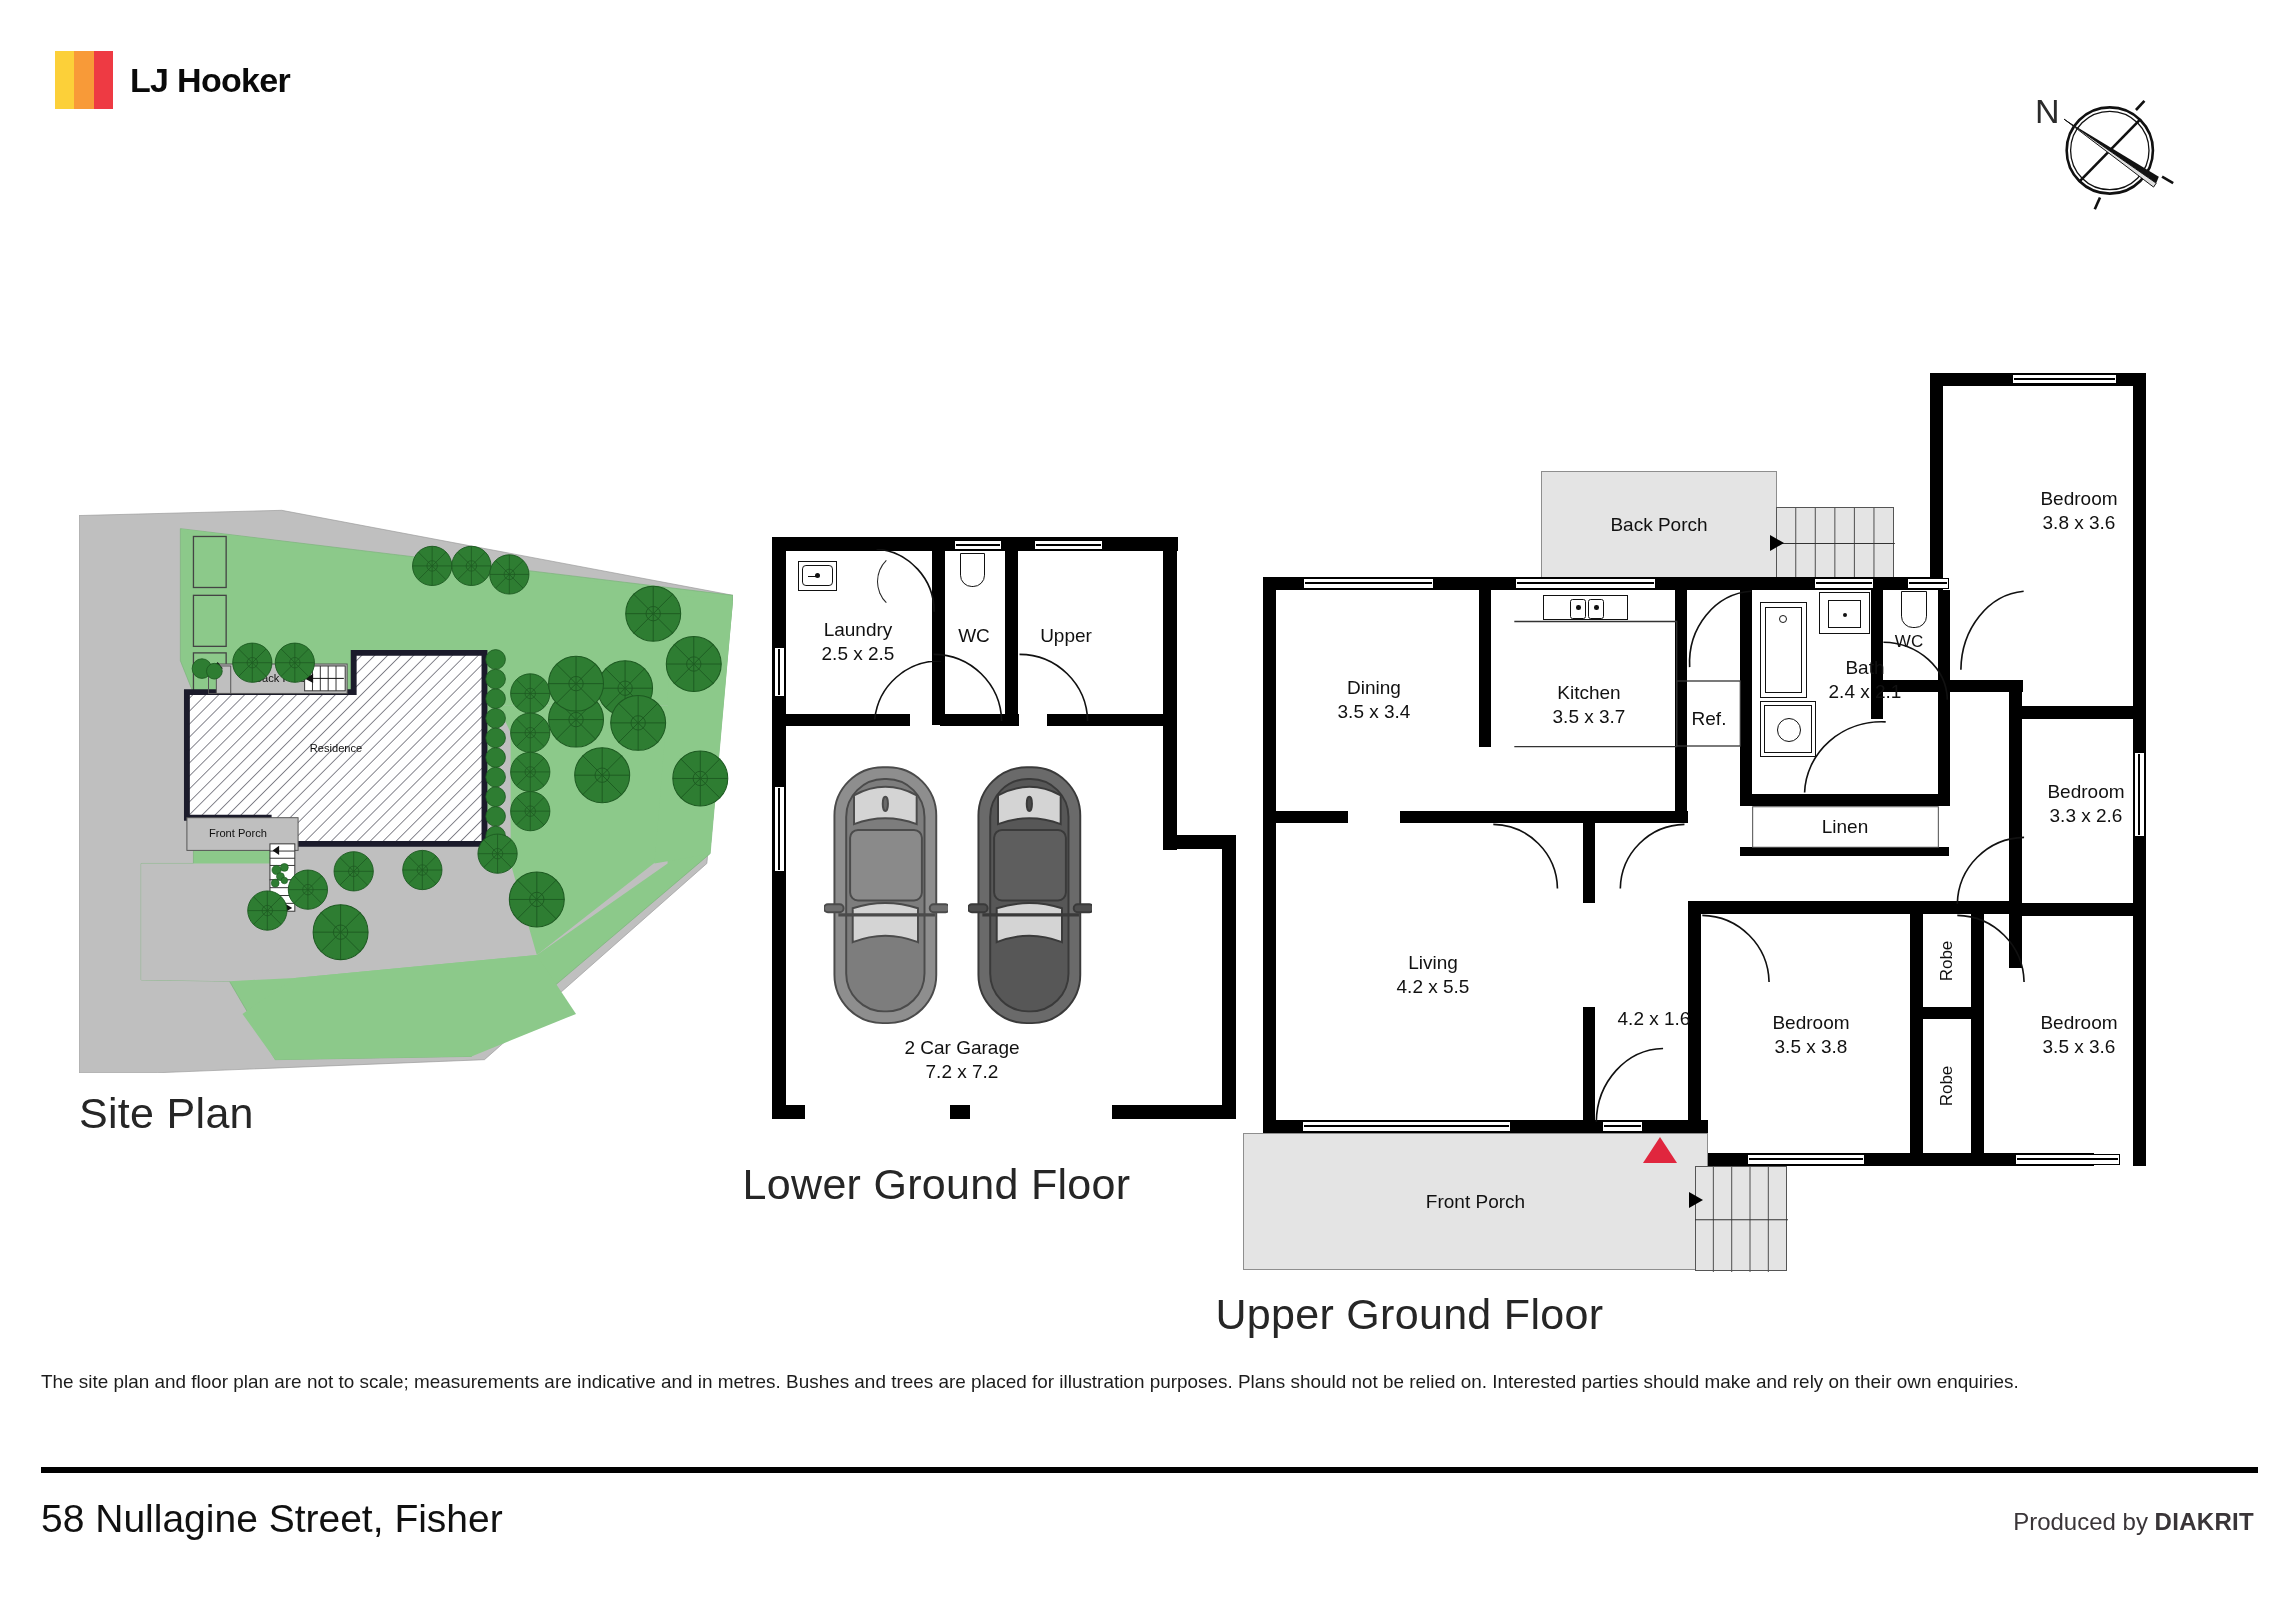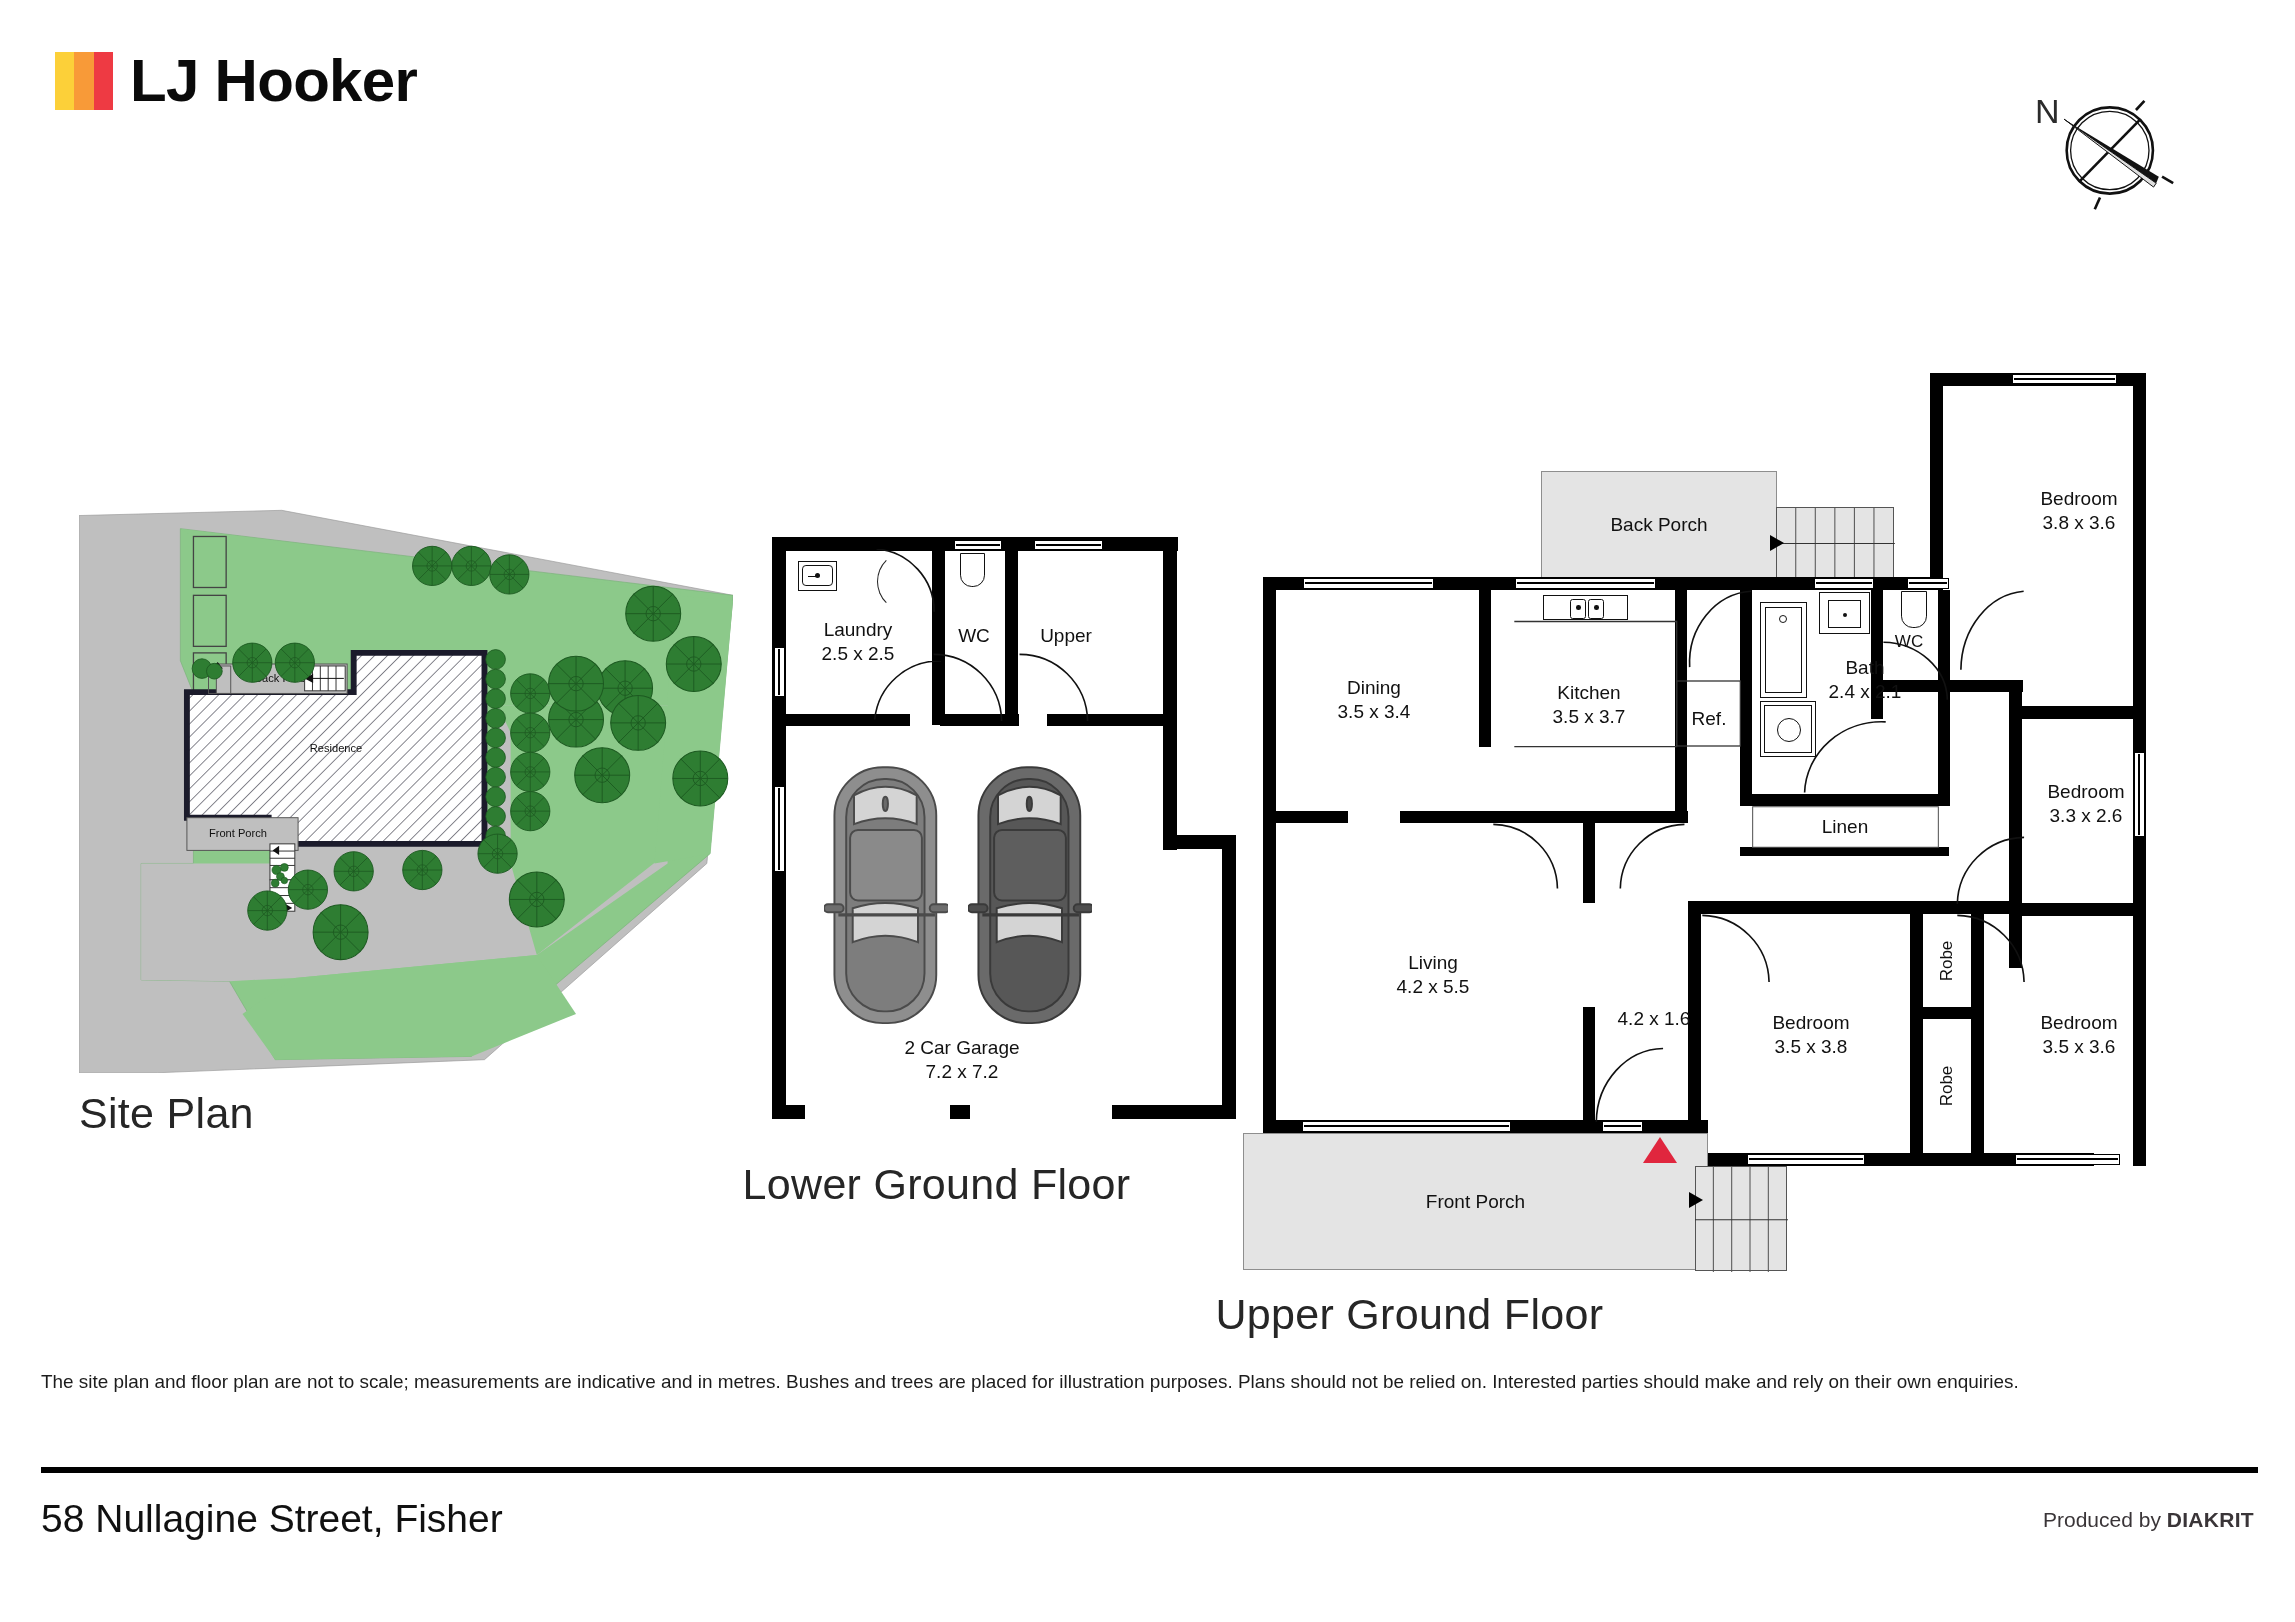--- a/index.html
+++ b/index.html
@@ -5,21 +5,21 @@
   html,body{margin:0;padding:0;background:#ffffff;}
   body{width:2295px;height:1623px;position:relative;font-family:"Liberation Sans",sans-serif;color:#1a1a1a;overflow:hidden;}
   .abs{position:absolute;}
   
   #brand{left:55px;top:51px;display:flex;align-items:center;gap:17px;}
   #brand .bars{display:flex;height:58px;width:58px;}
   #brand .bars i{display:block;height:100%;width:33.33%;}
   #brand .b1{background:#FCD039;}
   #brand .b2{background:#F89A38;}
   #brand .b3{background:#EE3A43;}
-  #brand .word{font-size:60px;font-weight:700;letter-spacing:-0.7px;color:#0a0a0a;line-height:1;}
+  #brand .word{font-size:34px;font-weight:700;letter-spacing:-0.7px;color:#0a0a0a;line-height:1;}
   
   #compass{left:2002px;top:85px;width:196px;height:131px;}
   #compass .nlabel{position:absolute;left:33px;top:6.5px;font-size:34px;color:#2b2b2b;}
   
   .plan-title{font-size:43px;color:#262626;letter-spacing:0.3px;white-space:nowrap;}
   
   #siteplan{left:79px;top:497px;width:654px;height:576px;}
   
   .wall{position:absolute;background:#000;}
   .room-label{position:absolute;text-align:center;line-height:1.28;color:#111;white-space:nowrap;transform:translate(-50%,-50%);}
@@ -36,21 +36,21 @@
   .porch span{position:absolute;left:0;right:0;top:50%;transform:translateY(-50%);text-align:center;font-size:19px;color:#111;}
   .stairs{position:absolute;background:#e4e4e4;border:0.7px solid #555;box-sizing:border-box;}
   .door-arc{position:absolute;border:1.3px solid #222;border-radius:100%;background:transparent;}
   .fixture{position:absolute;border:1.3px solid #111;background:#fff;box-sizing:border-box;}
   .red-tri{position:absolute;width:0;height:0;border-left:17px solid transparent;border-right:17px solid transparent;border-bottom:26px solid #E0263E;}
   .blk-arrow{position:absolute;width:0;height:0;border-top:8.5px solid transparent;border-bottom:8.5px solid transparent;border-right:14.4px solid #000;}
   
   #disclaimer{left:41px;top:1371px;width:2218px;font-size:19px;color:#1c1c1c;white-space:nowrap;transform:scaleX(.995);transform-origin:left center;}
   #rule{left:41px;top:1467px;width:2217px;height:5.9px;background:#000;}
   #address{left:41px;top:1497px;font-size:39px;color:#111;letter-spacing:0px;}
-  #produced{right:41px;top:1508px;font-size:21px;color:#3a3538;}
+  #produced{right:41px;top:1508px;font-size:24px;color:#3a3538;}
   #produced b{font-weight:700;letter-spacing:0.3px;}
 </style>
 </head>
 <body>
 
 <div class="abs" id="brand">
   <div class="bars">
     <i class="b1"></i>
     <i class="b2"></i>
     <i class="b3"></i>

